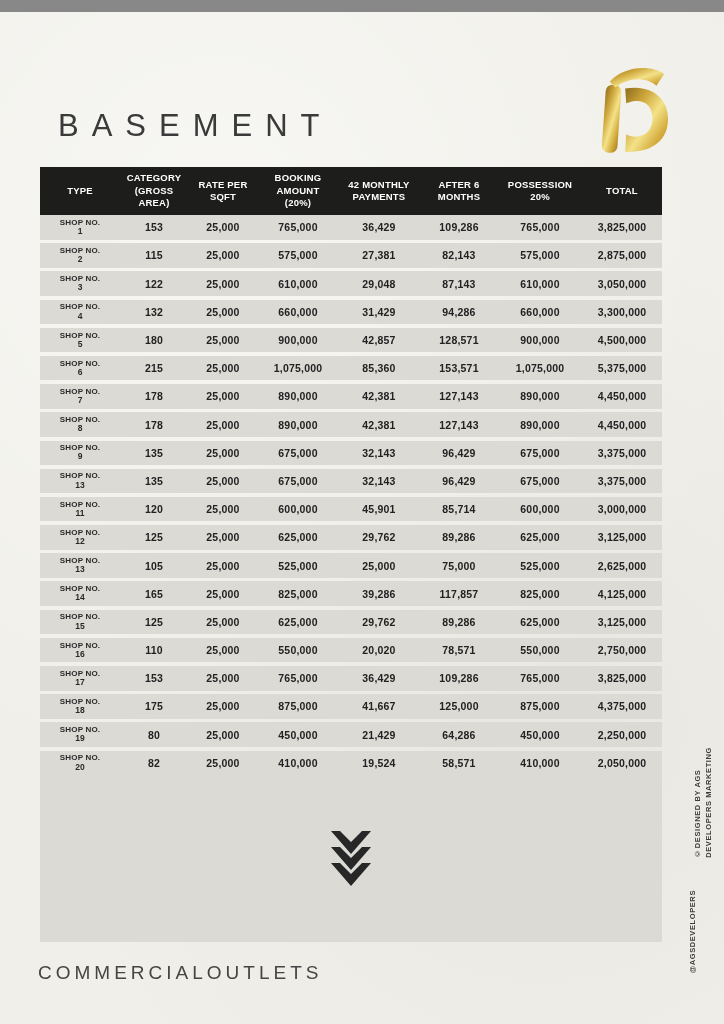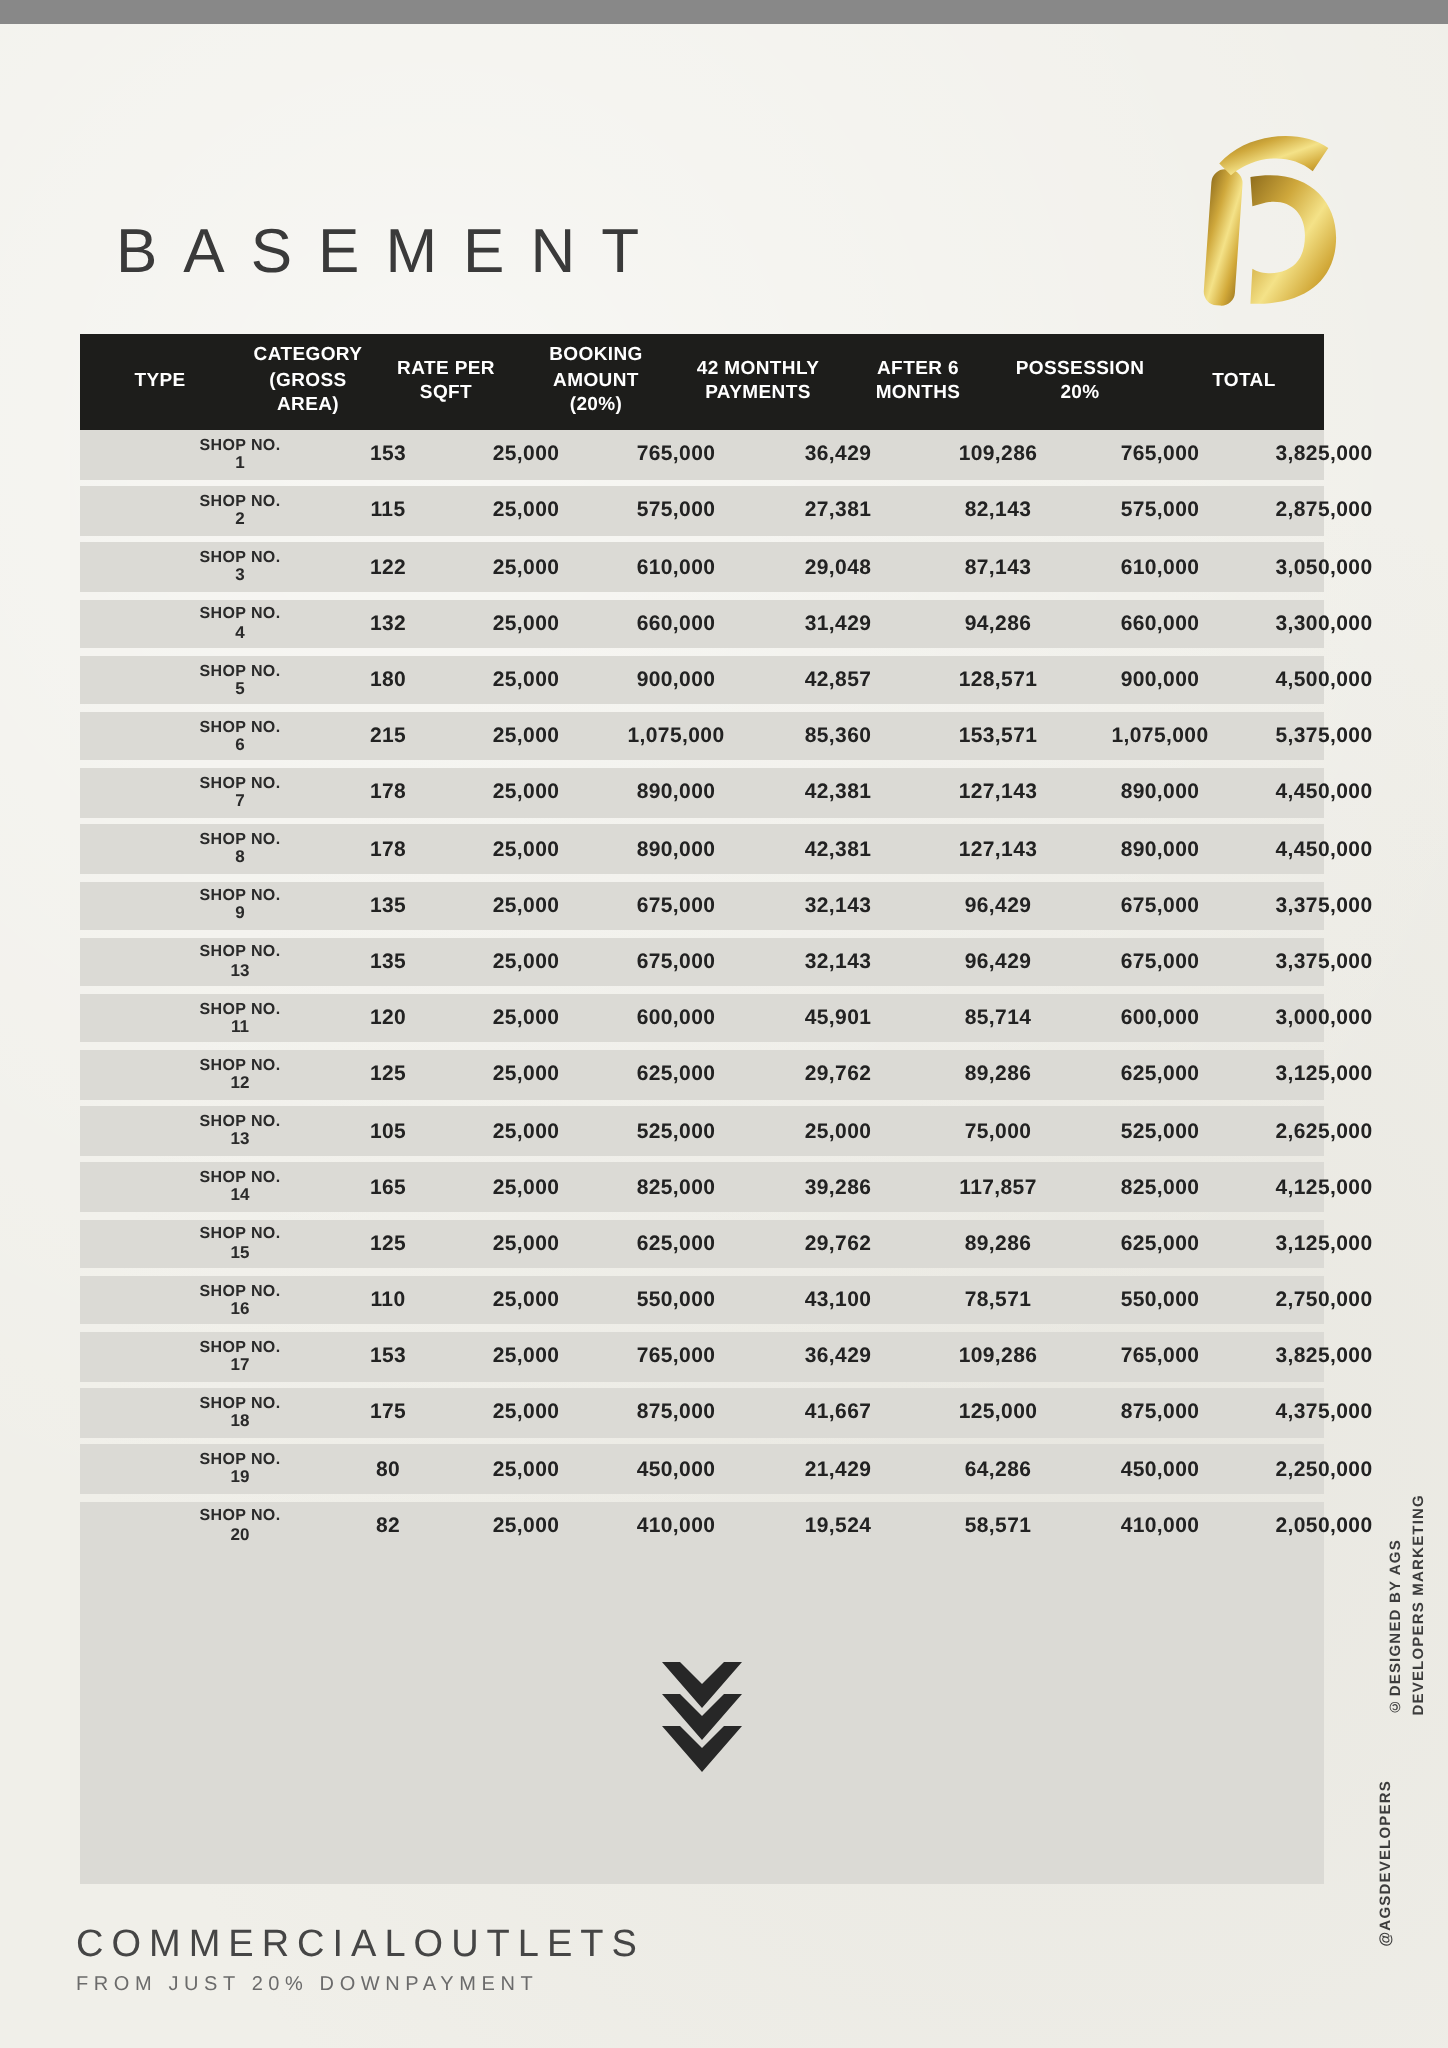--- a/index.html
+++ b/index.html
@@ -30,21 +30,21 @@
   .thead {
     display:grid; grid-template-columns:80px 68px 70px 80px 82px 78px 84px 80px;
     background:#1d1d1b; height:48px; align-items:center;
   }
   .th {
     color:#ffffff; font-size:9.5px; font-weight:700; text-align:center;
     line-height:1.3; white-space:pre-line; letter-spacing:.2px;
   }
   .row {
     display:grid; grid-template-columns:80px 68px 70px 80px 82px 78px 84px 80px;
-    background:#dbdad5; height:24.5px; margin-bottom:3.7px; align-items:center;padding-left:40px;
+    background:#dbdad5; height:24.5px; margin-bottom:3.7px; align-items:center;
   }
   .td { text-align:center; }
   .type { display:flex; flex-direction:column; line-height:1.15; }
   .t1 { font-size:8px; font-weight:700; color:#2a2a2a; letter-spacing:.2px; }
   .t2 { font-size:8.5px; font-weight:700; color:#2a2a2a; }
   .num { font-size:10.5px; font-weight:700; color:#222222; letter-spacing:.2px; }
 
   .chevron-block {
     background:#dbdad5; height:167px; margin-top:-3.7px;
     display:flex; flex-direction:column; align-items:center; justify-content:center;
@@ -307,21 +307,21 @@
           <div class="td num">3,125,000</div>
         </div>
         <div class="row">
           <div class="td type">
             <span class="t1">SHOP NO.</span>
             <span class="t2">16</span>
           </div>
           <div class="td num">110</div>
           <div class="td num">25,000</div>
           <div class="td num">550,000</div>
-          <div class="td num">43,100</div>
+          <div class="td num">20,020</div>
           <div class="td num">78,571</div>
           <div class="td num">550,000</div>
           <div class="td num">2,750,000</div>
         </div>
         <div class="row">
           <div class="td type">
             <span class="t1">SHOP NO.</span>
             <span class="t2">17</span>
           </div>
           <div class="td num">153</div>
@@ -380,20 +380,19 @@
           <polygon points="0,0 9,0 20,11 31,0 40,0 20,23" fill="#272727"></polygon>
         </svg>
       <svg width="40" height="24" viewBox="0 0 40 24">
           <polygon points="0,0 9,0 20,11 31,0 40,0 20,23" fill="#272727"></polygon>
         </svg>
     </div>
   </div>
 
   <div class="footer">
     <div class="footer-title">COMMERCIALOUTLETS</div>
-    <div class="footer-subtitle">FROM JUST 20% DOWNPAYMENT</div>
   </div>
 
   <div class="credit credit-designed">©DESIGNED BY AGS
 DEVELOPERS MARKETING</div>
   <div class="credit credit-handle">@AGSDEVELOPERS</div>
 
 </div>
 
 </body></html>

